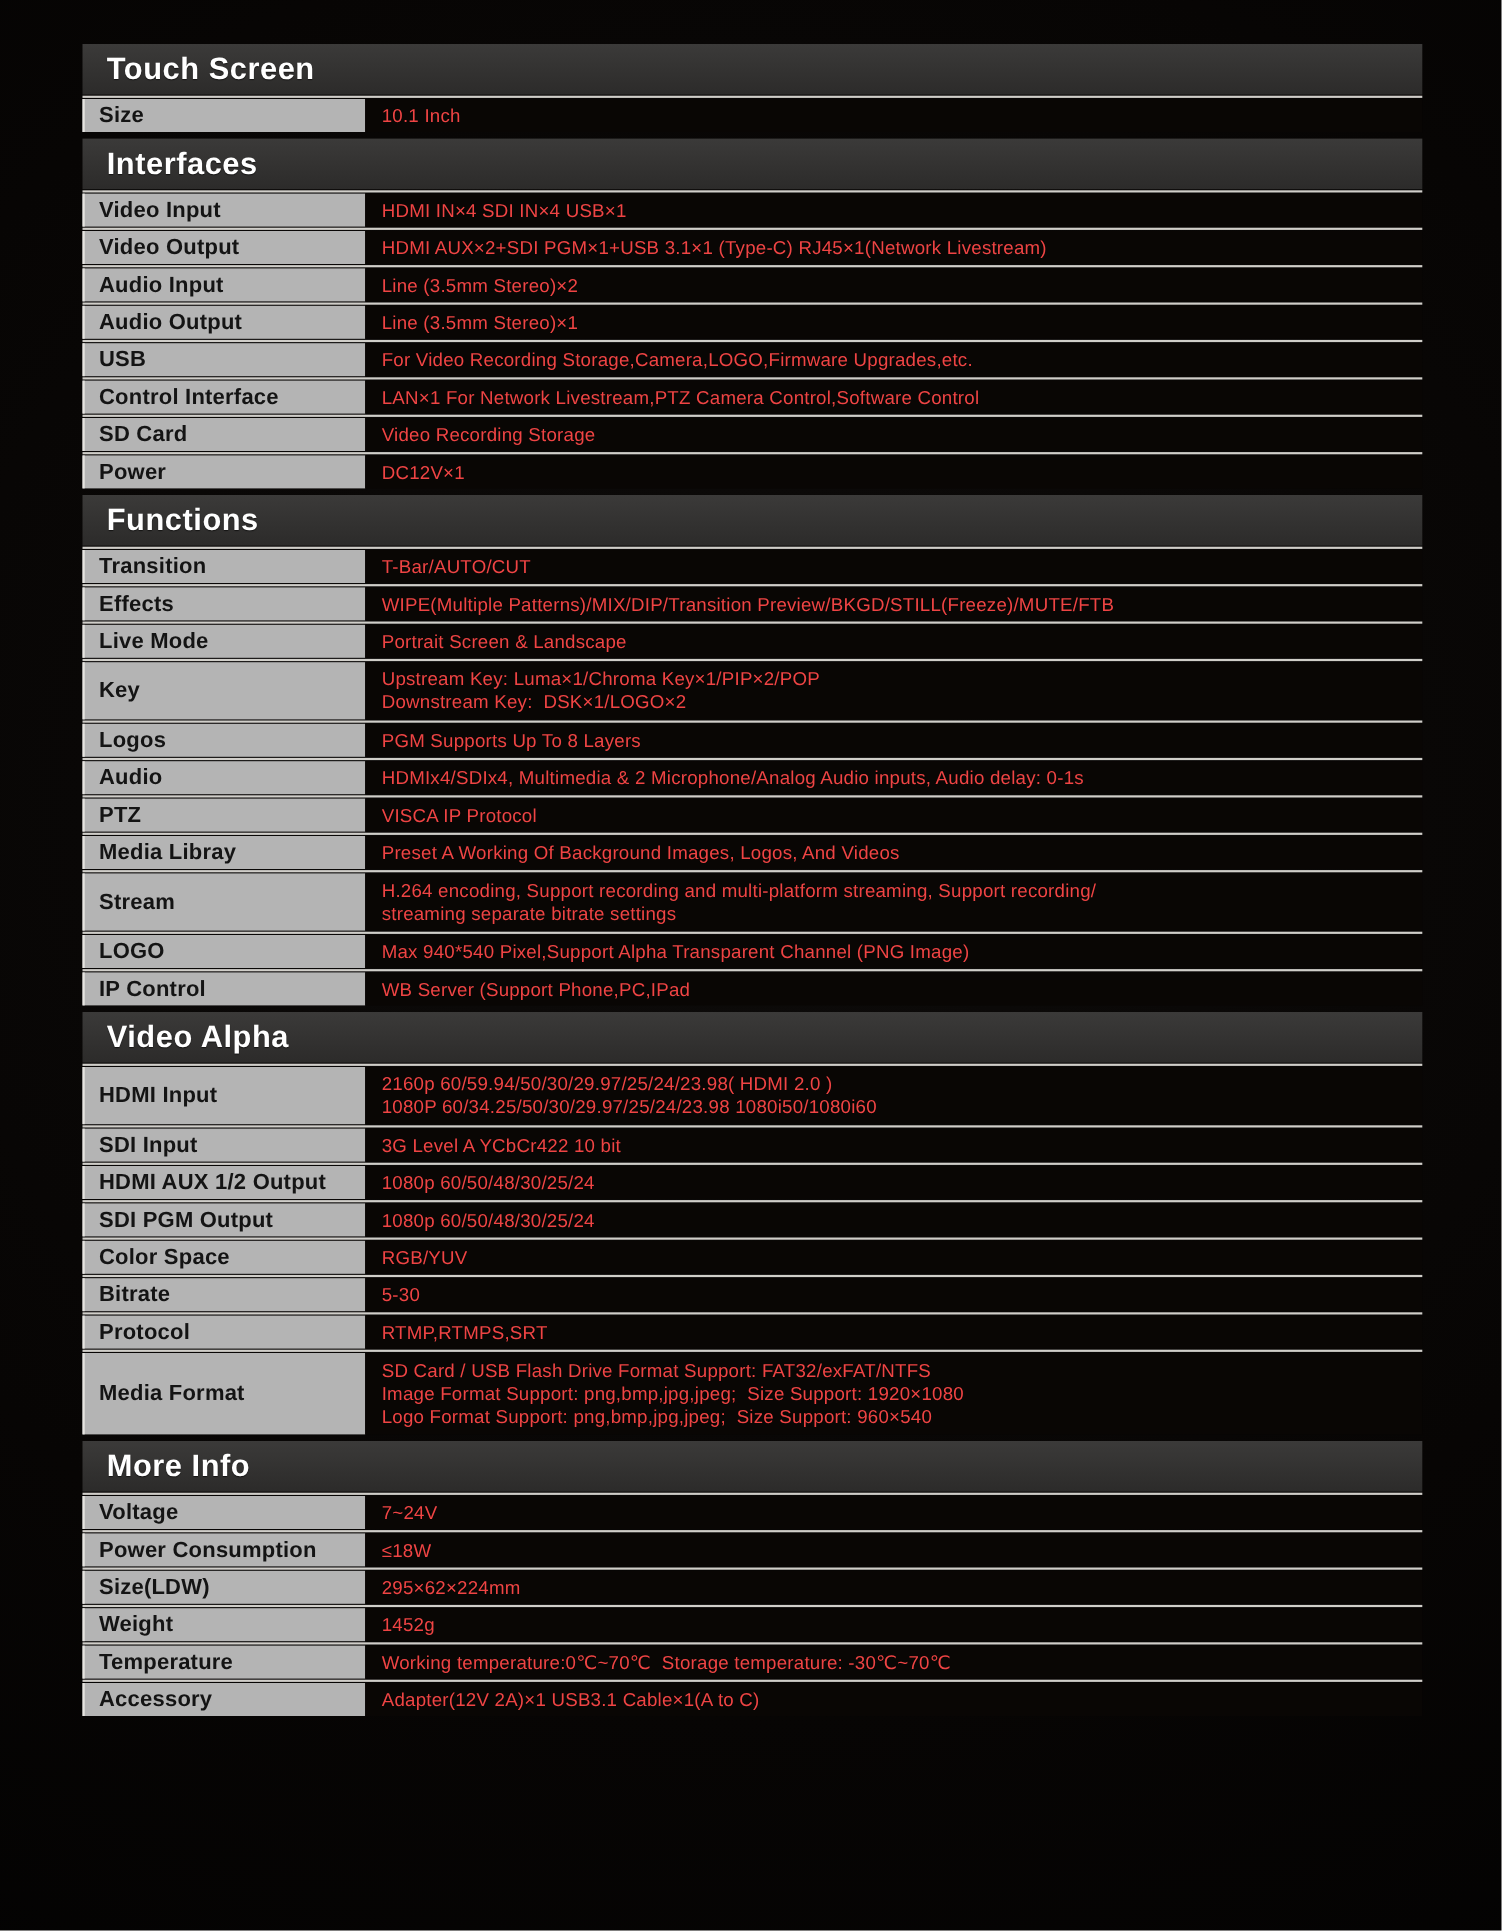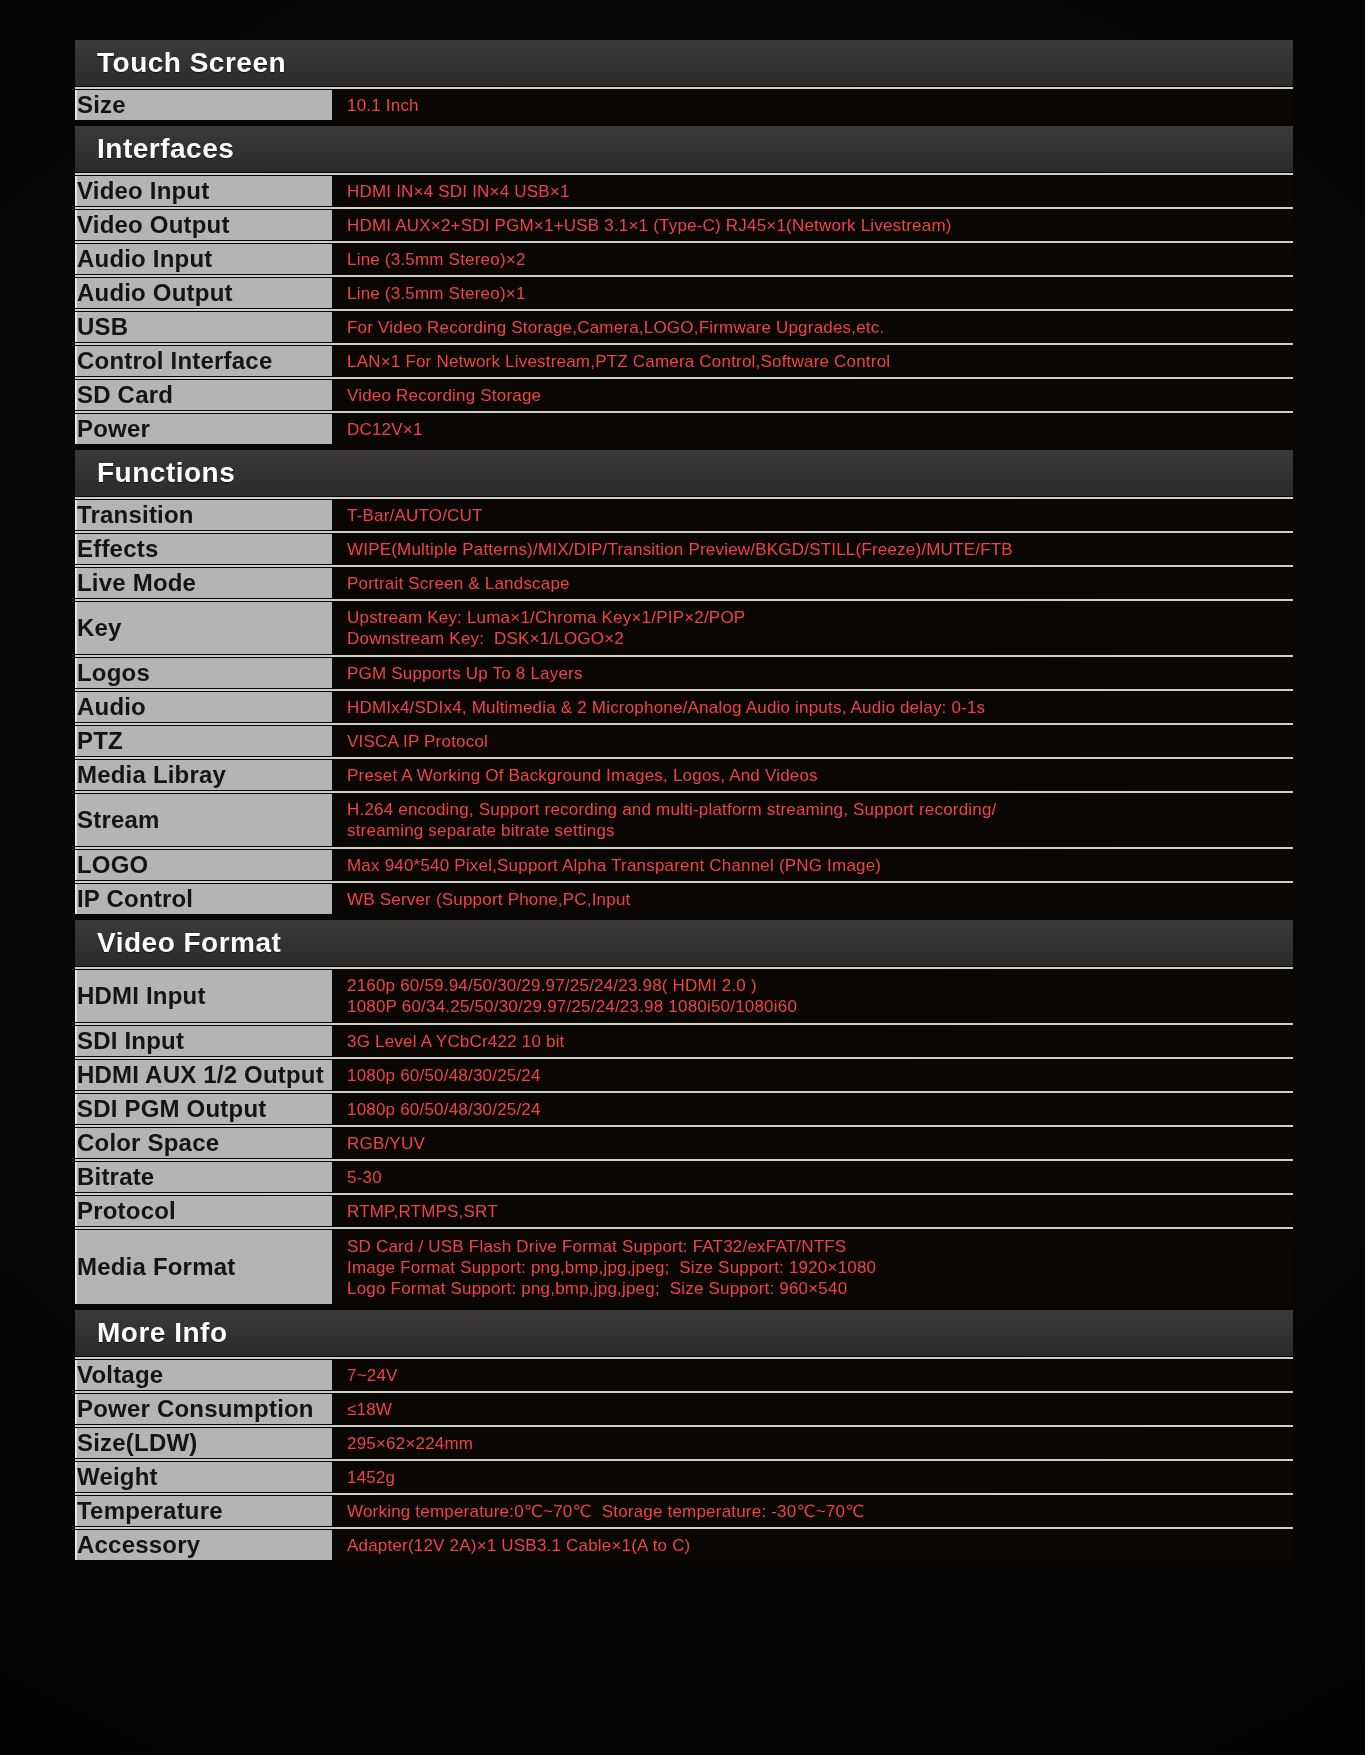--- a/index.html
+++ b/index.html
@@ -27,22 +27,22 @@
   }
   .spec-row::before{
     content:'';position:absolute;left:0;right:0;top:-3px;height:2px;
     background:#e2dfda;opacity:.92;
   }
   .spec-row.lines-2{min-height:52px;}
   .spec-row.lines-3{min-height:74px;}
   .spec-label{
     width:257px;flex:0 0 257px;box-sizing:border-box;
     background:#b4b4b4;border-left:2px solid #e6e4e0;
-    display:flex;align-items:center;
-    color:#141414;font-size:24px;font-weight:bold;letter-spacing:.2px;
+    display:flex;align-items:center;padding-left:13px;
+    color:#141414;font-size:20px;font-weight:bold;letter-spacing:.2px;
   }
   .spec-value{
     flex:1 1 auto;box-sizing:border-box;
     background:#090604;
     display:flex;flex-direction:column;justify-content:center;
     padding:3px 10px 3px 15px;
     color:#ef4444;font-size:17px;line-height:21px;letter-spacing:.2px;
   }
   .value-line{white-space:pre-wrap;}
 </style>
@@ -171,26 +171,26 @@
         </div>
         <div class="spec-row lines-1">
           <div class="spec-label">LOGO</div>
           <div class="spec-value">
             <div class="value-line">Max 940*540 Pixel,Support Alpha Transparent Channel (PNG Image)</div>
           </div>
         </div>
         <div class="spec-row lines-1">
           <div class="spec-label">IP Control</div>
           <div class="spec-value">
-            <div class="value-line">WB Server (Support Phone,PC,Input</div>
-          </div>
-        </div>
-      </div>
-      <div class="section">
-        <div class="section-header">Video Format</div>
+            <div class="value-line">WB Server (Support Phone,PC,IPad</div>
+          </div>
+        </div>
+      </div>
+      <div class="section">
+        <div class="section-header">Video Alpha</div>
         <div class="spec-row lines-2">
           <div class="spec-label">HDMI Input</div>
           <div class="spec-value">
             <div class="value-line">2160p 60/59.94/50/30/29.97/25/24/23.98( HDMI 2.0 )</div>
             <div class="value-line">1080P 60/34.25/50/30/29.97/25/24/23.98 1080i50/1080i60</div>
           </div>
         </div>
         <div class="spec-row lines-1">
           <div class="spec-label">SDI Input</div>
           <div class="spec-value">

